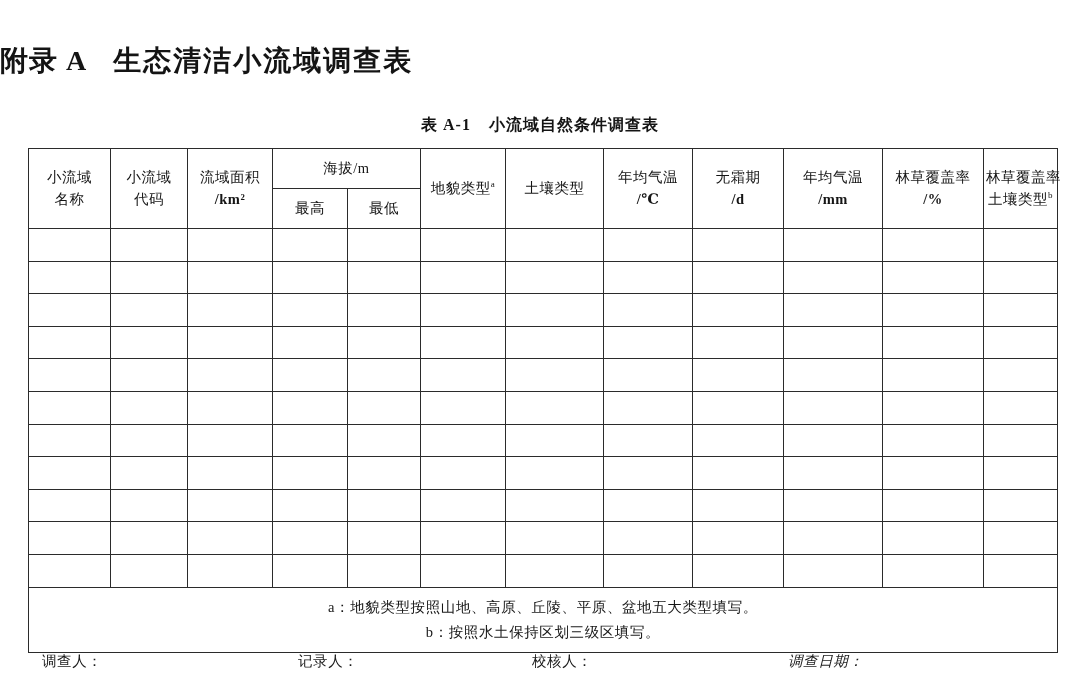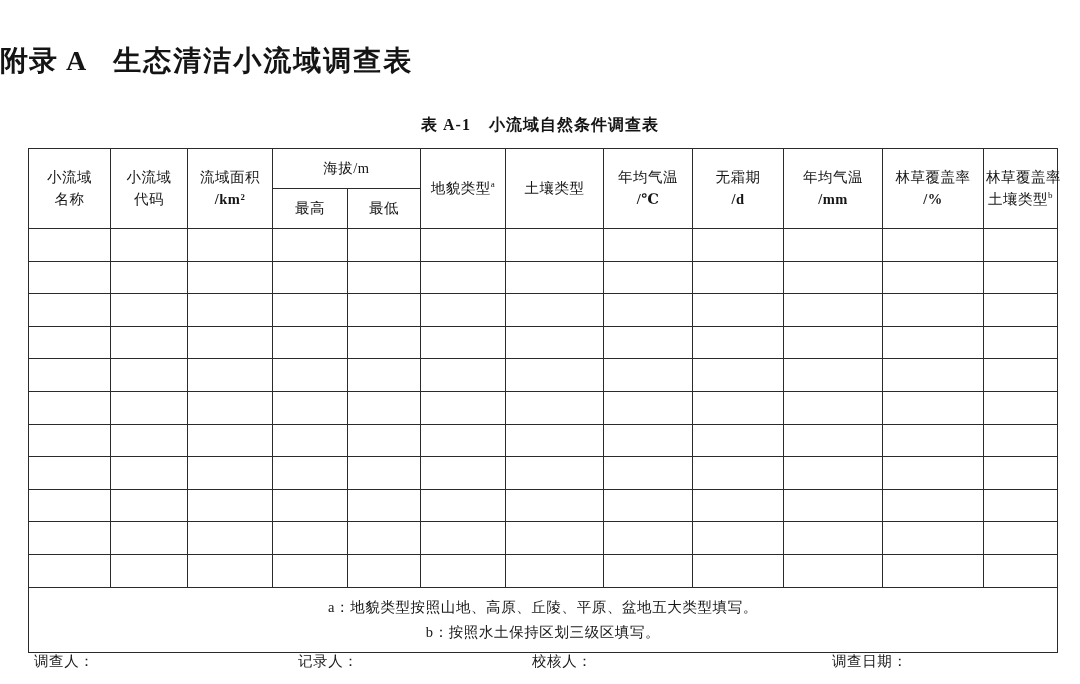--- a/index.html
+++ b/index.html
@@ -131,24 +131,24 @@
     width: 1029px;
     height: 24px;
   }
   .sig-item {
     position: absolute;
     font-size: 14.5px;
     letter-spacing: 0.6px;
     color: #1a1a1a;
     white-space: nowrap;
   }
-  .sig-0 { left: 6px; }
+  .sig-0 { left: 14px; }
   .sig-1 { left: 227px; margin-left: 43px; }
   .sig-2 { left: 504px; }
-  .sig-3 { left: 804px; }
+  .sig-3 { left: 760px; font-style: italic; }
 </style>
 </head>
 <body>
 
 <div class="page">
 
   <div class="doc-title">
     <span class="appendix-label">附录 A</span><span class="gap"></span><span>生态清洁小流域调查表</span>
   </div>
 

